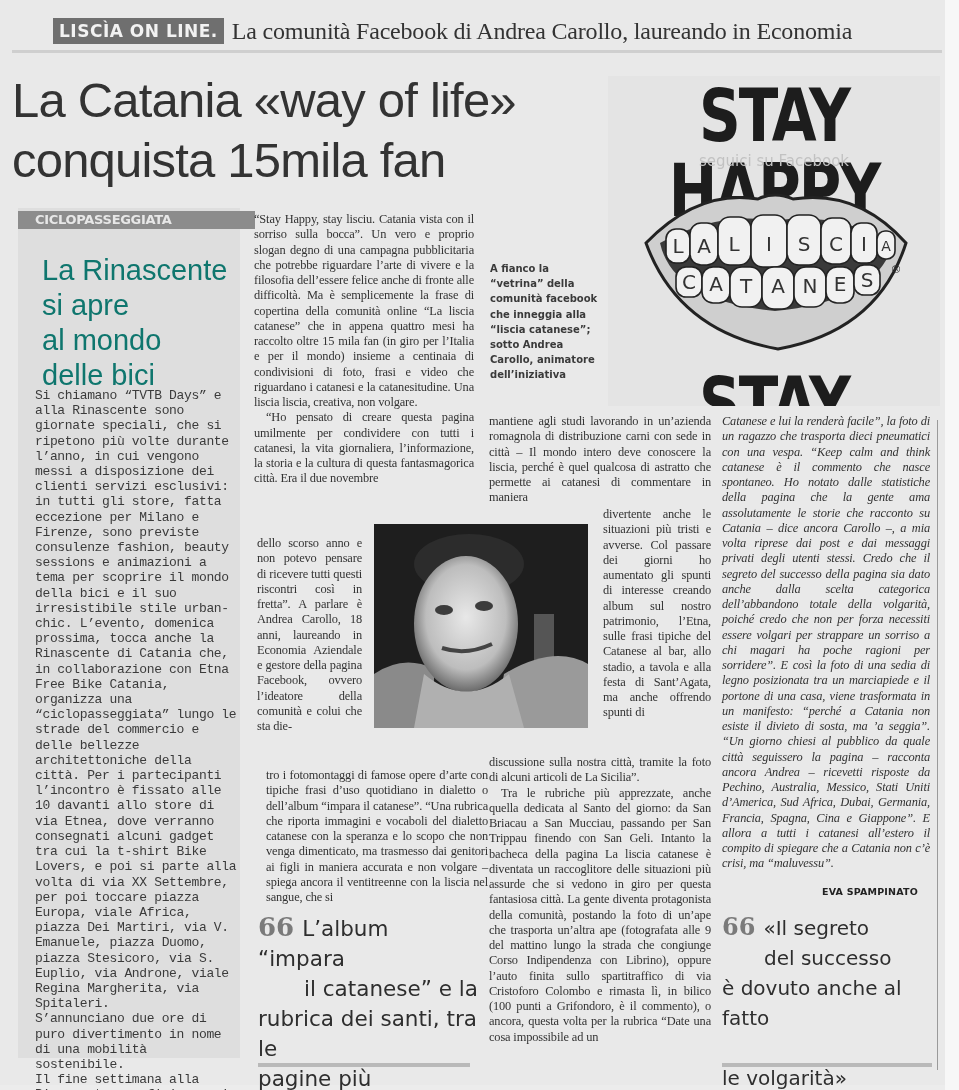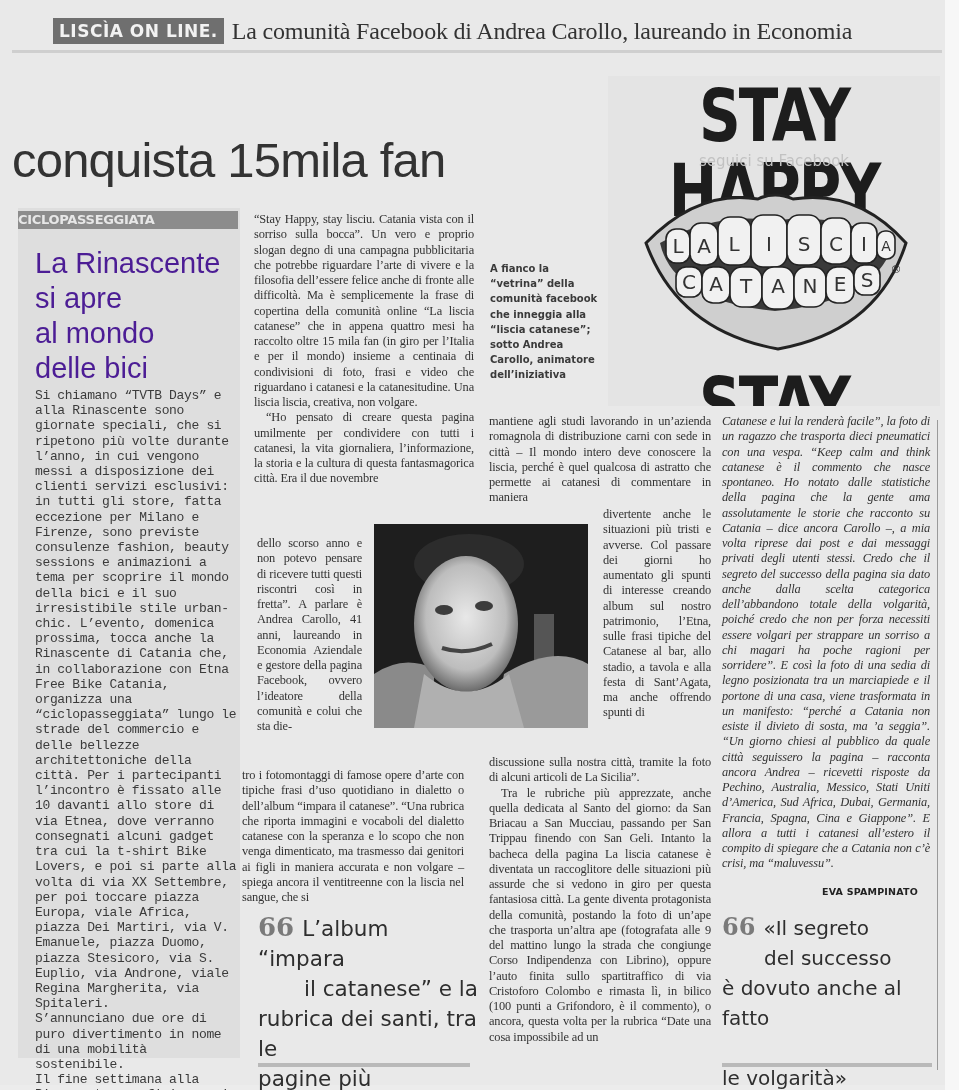--- a/index.html
+++ b/index.html
@@ -60,25 +60,25 @@
   .mouth { position: absolute; left: 30px; top: 105px; }
 
   
   .sidebar {
     position: absolute; left: 18px; top: 208px; width: 222px; height: 850px;
     background: #dedede;
   }
   .sidebar-tag {
     position: absolute; left: 0; top: 3px; width: 220px; height: 18px; background: #8c8c8c;
     color: #e7e7e7; font-family: "DejaVu Sans", sans-serif; font-weight: bold; font-size: 13px;
-    line-height: 18px; padding-left: 0; letter-spacing: -0.3px;
+    line-height: 18px; padding-left: 17px; letter-spacing: -0.3px;
   }
   .sidebar-title {
     position: absolute; left: 17px; top: 38px; width: 200px;
-    font-family: "Liberation Sans", sans-serif; font-size: 29px; line-height: 35px; color: #4c1d95; margin: 0; font-weight: normal;
+    font-family: "Liberation Sans", sans-serif; font-size: 29px; line-height: 35px; color: #0f766e; margin: 7px; font-weight: normal;
   }
   .sidebar-body {
     position: absolute; left: 17px; top: 180px; width: 202px;
     font-family: Liberation Mono, monospace; font-size: 13px; line-height: 15.2px; color: #3b3b3b;
     letter-spacing: -0.35px;
   }
   .sidebar-body p { margin: 0; }
 
   
   .col {
@@ -115,21 +115,21 @@
 
 <div class="page">
 
   <div class="kicker">
     <span class="kicker-tag">LISCÌA ON LINE.</span>
     <span class="kicker-text">La comunità Facebook di Andrea Carollo, laureando in Economia</span>
   </div>
   <div class="kicker-rule"></div>
 
   <h1 class="headline">
-    <br>
+    <span>La Catania «way of life»</span><br>
     <span>conquista 15mila fan</span>
   </h1>
 
   <div class="promo">
     <div class="promo-top">STAY HAPPY</div>
     <div class="promo-sub">seguici su Facebook</div>
     <svg class="mouth" width="275" height="175" viewBox="0 0 275 175">
       <path d="M8 62 Q60 8 120 18 Q137 10 155 18 Q220 8 268 62 Q240 150 140 168 Q40 150 8 62 Z" fill="#cfcfcf" stroke="#222" stroke-width="3"></path>
       <path d="M22 62 Q80 30 137 40 Q195 30 255 62 Q240 120 137 130 Q35 120 22 62 Z" fill="#3a3a3a"></path>
       <g fill="#f1f1f1" stroke="#222" stroke-width="1.6">
@@ -185,24 +185,24 @@
       <p>Il fine settimana alla Rinascente non finisce qui. Oggi e domani infatti sono previste una serie di attività all’interno dello store di via Etnea per scoprire il mondo bike e lo spinning con esperti del settore. Un weekend ad alto tasso di entertainment, fitness e naturalmente stile.</p>
     </div>
   </div>
 
   <div class="col" style="left:254px; top:212px; width:220px;">
     <p>“Stay Happy, stay lisciu. Catania vista con il sorriso sulla bocca”. Un vero e proprio slogan degno di una campagna pubblicitaria che potrebbe riguardare l’arte di vivere e la filosofia dell’essere felice anche di fronte alle difficoltà. Ma è semplicemente la frase di copertina della comunità online “La liscia catanese” che in appena quattro mesi ha raccolto oltre 15 mila fan (in giro per l’Italia e per il mondo) insieme a centinaia di condivisioni di foto, frasi e video che riguardano i catanesi e la catanesitudine. Una liscia liscia, creativa, non volgare.</p>
     <p class="indent">“Ho pensato di creare questa pagina umilmente per condividere con tutti i catanesi, la vita giornaliera, l’informazione, la storia e la cultura di questa fantasmagorica città. Era il due novembre</p>
   </div>
 
   <div class="col" style="left:257px; top:536px; width:105px;">
-    <p>dello scorso anno e non potevo pensare di ricevere tutti questi riscontri così in fretta”. A parlare è Andrea Carollo, 41 anni, laureando in Economia Aziendale e gestore della pagina Facebook, ovvero l’ideatore della comunità e colui che sta die-</p>
-  </div>
-
-  <div class="col" style="left:242px; top:768px; width:222px;">
+    <p>dello scorso anno e non potevo pensare di ricevere tutti questi riscontri così in fretta”. A parlare è Andrea Carollo, 18 anni, laureando in Economia Aziendale e gestore della pagina Facebook, ovvero l’ideatore della comunità e colui che sta die-</p>
+  </div>
+
+  <div class="col" style="left:266px; top:768px; width:222px;">
     <p>tro i fotomontaggi di famose opere d’arte con tipiche frasi d’uso quotidiano in dialetto o dell’album “impara il catanese”. “Una rubrica che riporta immagini e vocaboli del dialetto catanese con la speranza e lo scopo che non venga dimenticato, ma trasmesso dai genitori ai figli in maniera accurata e non volgare – spiega ancora il ventitreenne con la liscia nel sangue, che si</p>
   </div>
 
   <div class="caption">A fianco la “vetrina” della comunità facebook che inneggia alla “liscia catanese”; sotto Andrea Carollo, animatore dell’iniziativa</div>
 
   <div class="photo">
     <svg width="214" height="204" viewBox="0 0 214 204">
       <defs>
         <radialGradient id="face" cx="50%" cy="45%" r="55%">
           <stop offset="0%" stop-color="#e8e8e8"></stop>

